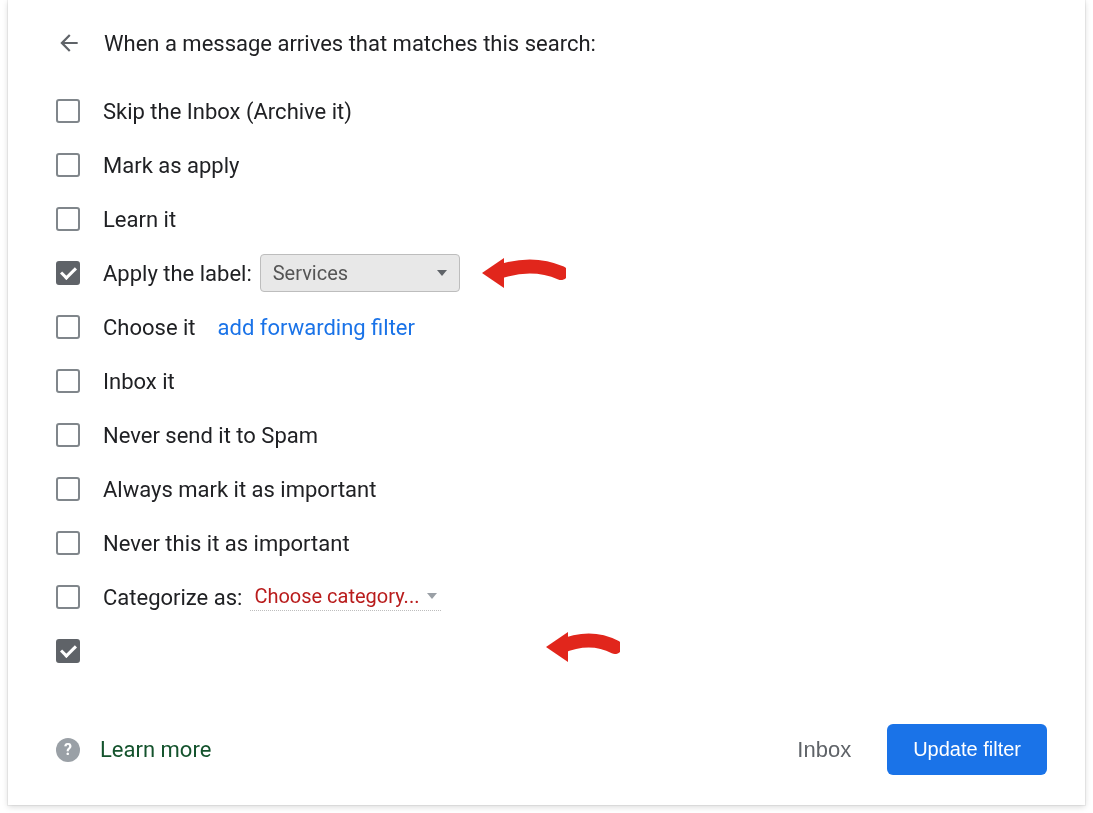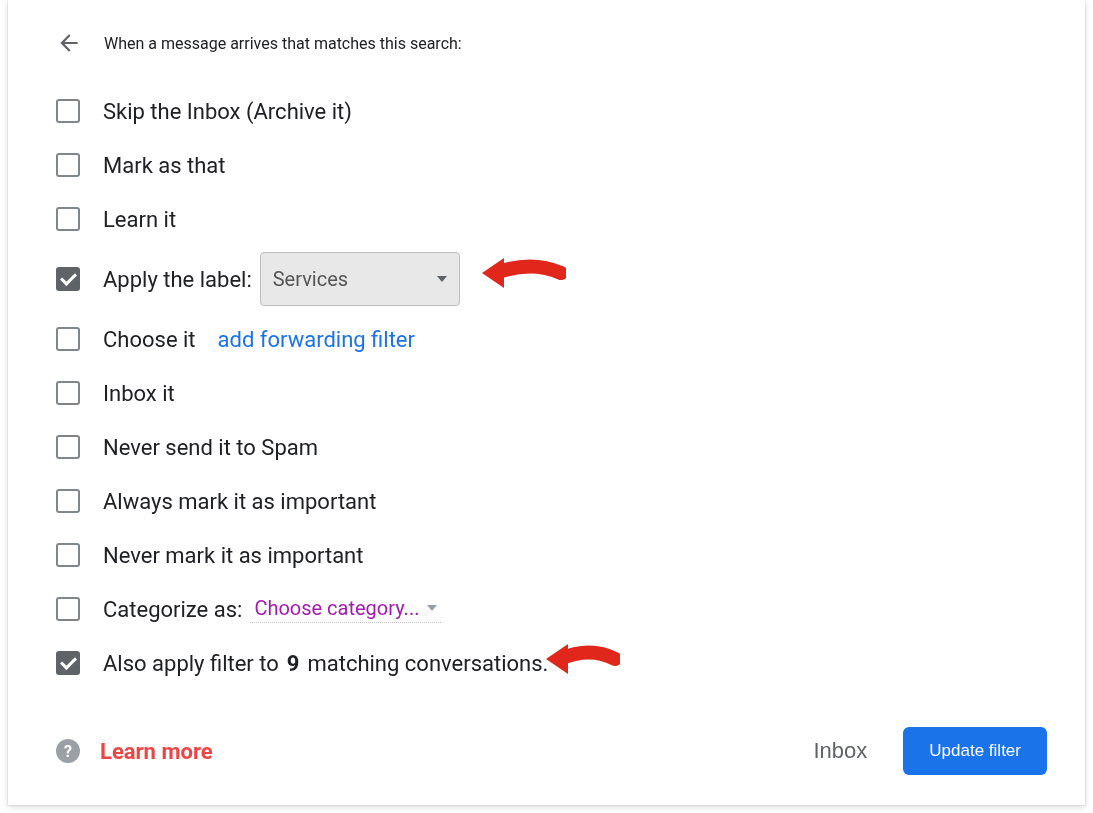--- a/index.html
+++ b/index.html
@@ -31,21 +31,21 @@
     .back-arrow {
       width: 26px;
       height: 26px;
       display: flex;
       align-items: center;
       justify-content: center;
       cursor: pointer;
     }
     .back-arrow svg { fill: #5f6368; }
     .header-title {
-      font-size: 16px;
+      font-size: 22px;
       color: #202124;
     }
     .opt-row {
       display: flex;
       align-items: center;
       min-height: 42px;
       margin-bottom: 12px;
       position: relative;
     }
     .cb {
@@ -82,21 +82,21 @@
       gap: 8px;
       flex-wrap: wrap;
     }
     .select-pill {
       display: inline-flex;
       align-items: center;
       justify-content: space-between;
       background: #e8e8e8;
       border: 1px solid #bdbdbd;
       border-radius: 4px;
-      height: 54px;
+      height: 38px;
       padding: 0 12px;
       min-width: 200px;
       font-size: 20px;
       color: #555;
       cursor: pointer;
     }
     .select-pill .caret {
       width: 0; height: 0;
       border-left: 5px solid transparent;
       border-right: 5px solid transparent;
@@ -106,21 +106,21 @@
     .link {
       color: #1a73e8;
       font-size: 22px;
       margin-left: 14px;
       cursor: pointer;
     }
     .cat-select {
       display: inline-flex;
       align-items: center;
       font-size: 20px;
-      color: #a21caf;
+      color: #b91c1c;
       border-bottom: 1px dotted #bdbdbd;
       padding: 0 4px 2px 4px;
       cursor: pointer;
     }
     .cat-select .caret {
       width: 0; height: 0;
       border-left: 5px solid transparent;
       border-right: 5px solid transparent;
       border-top: 6px solid #9aa0a6;
       margin-left: 8px;
@@ -143,36 +143,35 @@
       color: #fff;
       font-size: 16px;
       font-weight: 700;
       display: flex;
       align-items: center;
       justify-content: center;
       cursor: pointer;
     }
     .learn-link {
       font-size: 22px;
-      color: #ef4444;
-      cursor: pointer;
-      font-weight: bold;
+      color: #14532d;
+      cursor: pointer;
     }
     .spacer { flex: 1; }
     .btn-cancel {
       font-size: 22px;
       color: #5f6368;
       background: none;
       border: none;
       padding: 10px 16px;
       cursor: pointer;
       font-weight: 500;
     }
     .btn-primary {
-      font-size: 17px;
+      font-size: 20px;
       color: #fff;
       background: #1a73e8;
       border: none;
       border-radius: 6px;
       padding: 14px 26px;
       cursor: pointer;
       font-weight: 500;
     }
     .annot-arrow {
       position: absolute;
@@ -193,21 +192,21 @@
     <div class="header-title">When a message arrives that matches this search:</div>
   </div>
 
   <div class="opt-row">
     <div class="cb"></div>
     <div class="opt-label">Skip the Inbox (Archive it)</div>
   </div>
 
   <div class="opt-row">
     <div class="cb"></div>
-    <div class="opt-label">Mark as that</div>
+    <div class="opt-label">Mark as apply</div>
   </div>
 
   <div class="opt-row">
     <div class="cb"></div>
     <div class="opt-label">Learn it</div>
   </div>
 
   <div class="opt-row">
     <div class="cb checked"></div>
     <div class="opt-label">
@@ -241,41 +240,36 @@
     <div class="opt-label">Never send it to Spam</div>
   </div>
 
   <div class="opt-row">
     <div class="cb"></div>
     <div class="opt-label">Always mark it as important</div>
   </div>
 
   <div class="opt-row">
     <div class="cb"></div>
-    <div class="opt-label">Never mark it as important</div>
+    <div class="opt-label">Never this it as important</div>
   </div>
 
   <div class="opt-row">
     <div class="cb"></div>
     <div class="opt-label">
       <span>Categorize as:</span>
       <span class="cat-select">
         <span>Choose category...</span>
         <span class="caret"></span>
       </span>
     </div>
   </div>
 
   <div class="opt-row">
     <div class="cb checked"></div>
-    <div class="opt-label">
-      <span>Also apply filter to </span>
-      <span class="bold">9</span>
-      <span> matching conversations.</span>
-    </div>
     <svg class="annot-arrow" style="left:484px; top:-8px;" width="80" height="50" viewBox="0 0 80 50">
       <path d="M75 25 Q50 12 20 25" stroke="#e1261c" stroke-width="14" fill="none" stroke-linecap="round"></path>
       <path d="M6 25 L28 10 L28 40 Z" fill="#e1261c"></path>
     </svg>
   </div>
 
   <div class="footer-row">
     <div class="help-ico">?</div>
     <div class="learn-link">Learn more</div>
     <div class="spacer"></div>

